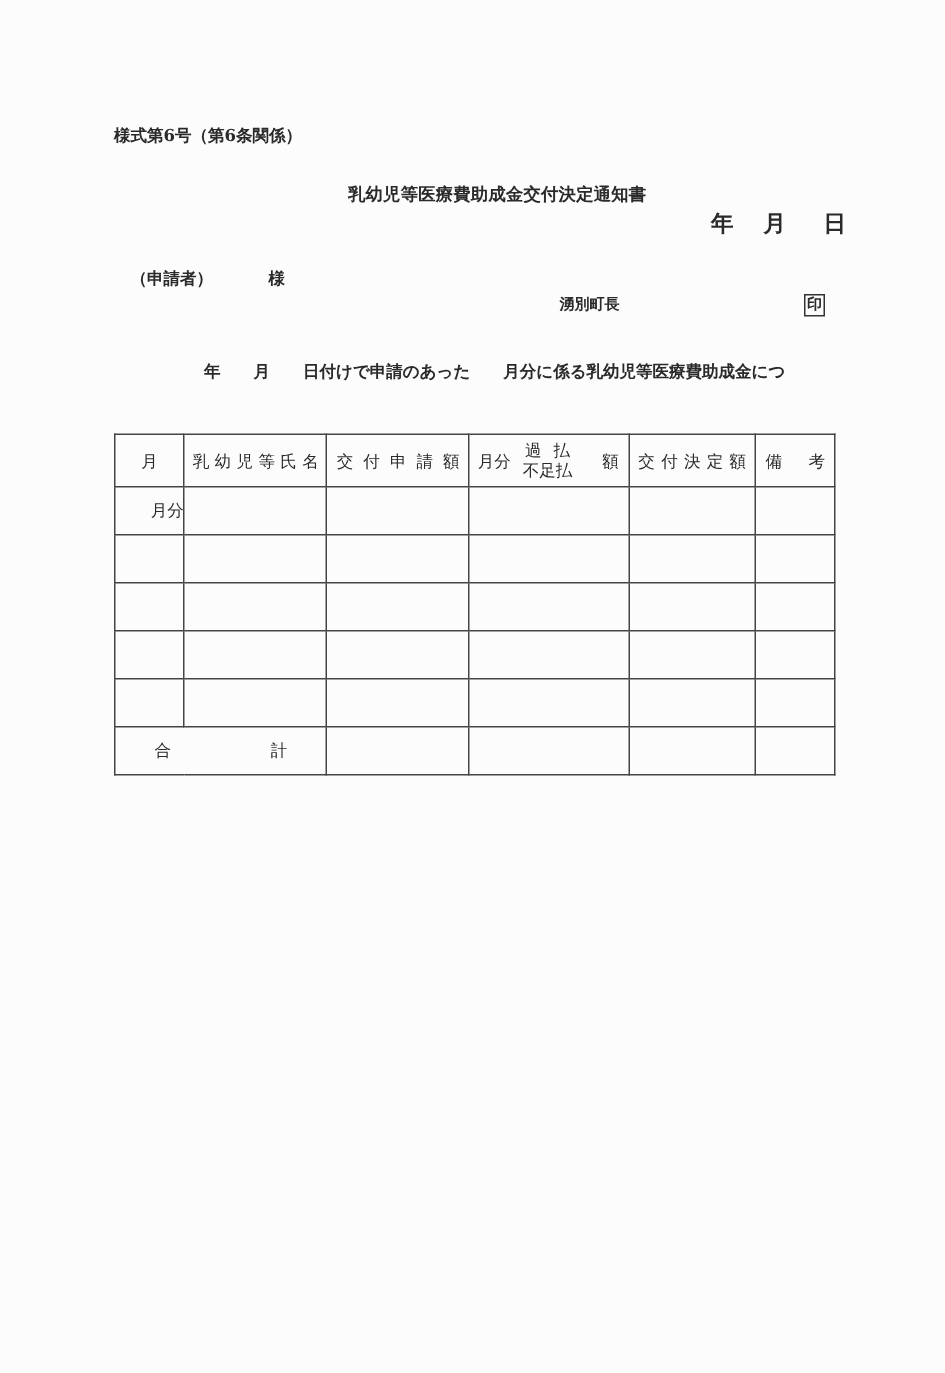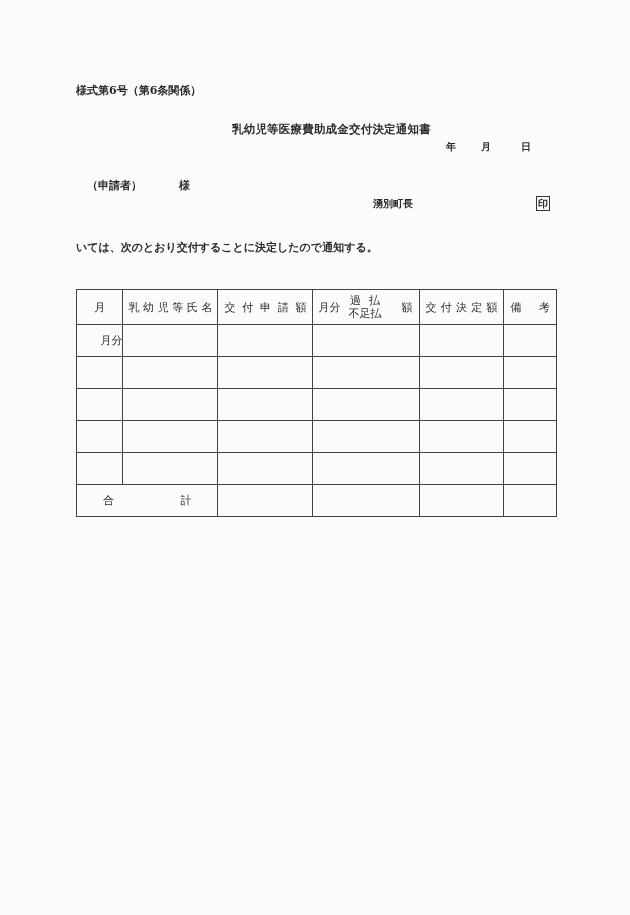--- a/index.html
+++ b/index.html
@@ -14,21 +14,21 @@
     overflow: hidden;
     font-family: "DejaVu Serif", "Liberation Serif", serif;
     color: #2a2a2a;
     font-size: 11px;
   }
   .abs { position: absolute; white-space: nowrap; line-height: 1; font-weight: bold; }
 
   #form-number { left: 76px; top: 85px; font-size: 11px; }
   #doc-title { left: 232px; top: 124px; font-size: 11.5px; letter-spacing: 0.2px; }
 
-  #date-line { left: 446px; top: 142px; font-size: 10px; }
+  #date-line { left: 474px; top: 142px; font-size: 15px; }
   #date-line span { display: inline-block; }
   .date-year { width: 35px; }
   .date-month { width: 40px; }
 
   #applicant { left: 87px; top: 180px; font-size: 11px; }
   #applicant .sama { margin-left: 37px; }
 
   #issuer { left: 373px; top: 199px; font-size: 10px; }
   #seal {
     left: 536px; top: 196px;
@@ -99,21 +99,21 @@
 </div>
 
 <div class="abs" id="applicant">
   <span>（申請者）</span><span class="sama">様</span>
 </div>
 
 <div class="abs" id="issuer">湧別町長</div>
 <div class="abs" id="seal">印</div>
 
 <div class="abs" id="body-text">
-  <div>いては、次のとおり交付することに決定したので通知する。</div>
+  <div class="line1"><span>年</span><span class="gap" style="width:22px"></span><span>月</span><span class="gap" style="width:22px"></span><span>日付けで申請のあった</span><span class="gap" style="width:22px"></span><span>月分に係る乳幼児等医療費助成金につ</span></div>
 </div>
 
 <table id="grant-table">
   <colgroup>
     <col class="c-month">
       <col class="c-name">
       <col class="c-applied">
       <col class="c-overunder">
       <col class="c-decided">
       <col class="c-remarks">

